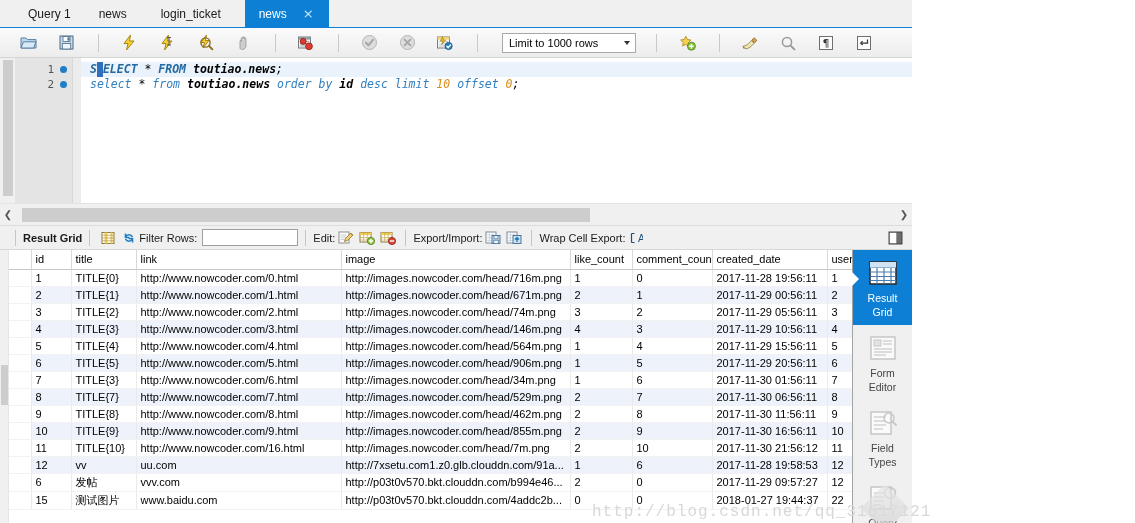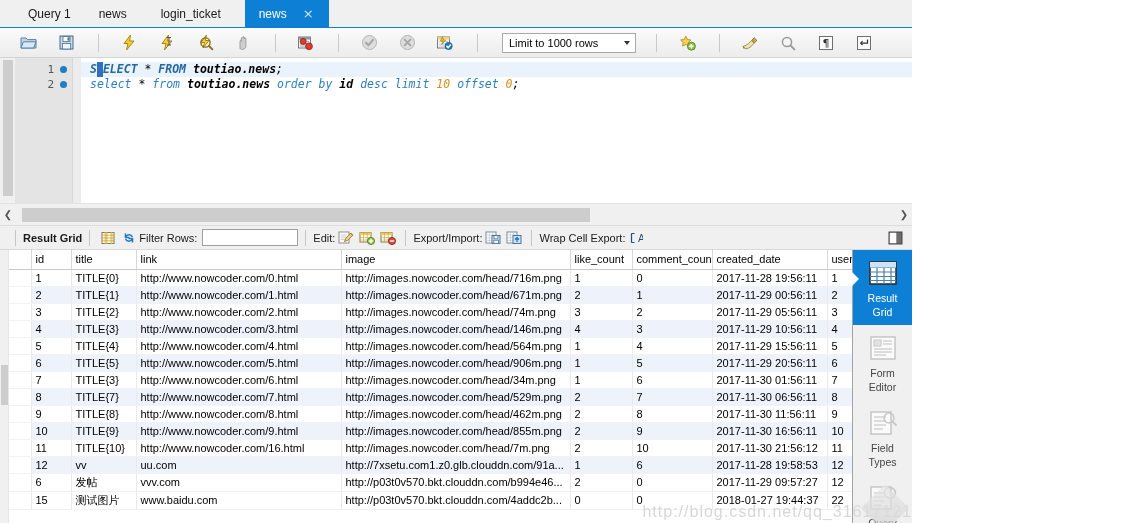--- a/index.html
+++ b/index.html
@@ -329,21 +329,21 @@
     border-bottom: 7px solid transparent;
     border-left: 7px solid #ffffff;
   }
   .sbicon { height: 34px; display:flex; align-items:center; justify-content:center; }
   .sblabel { display:block; margin-top: 2px; }
   .watermark {
     position: absolute;
     bottom: 2px; right: 0px;
     width: 320px;
     text-align: right;
-    font-family: Liberation Sans, sans-serif;
+    font-family: Liberation Mono, monospace;
     font-size: 16px;
     color: #d8d8d8;
     letter-spacing: 1px;
     pointer-events: none;
     white-space: nowrap;
   }
   .wmdiamond {
     position: absolute;
     right: 10px; bottom: -2px;
     width: 34px; height: 34px;

